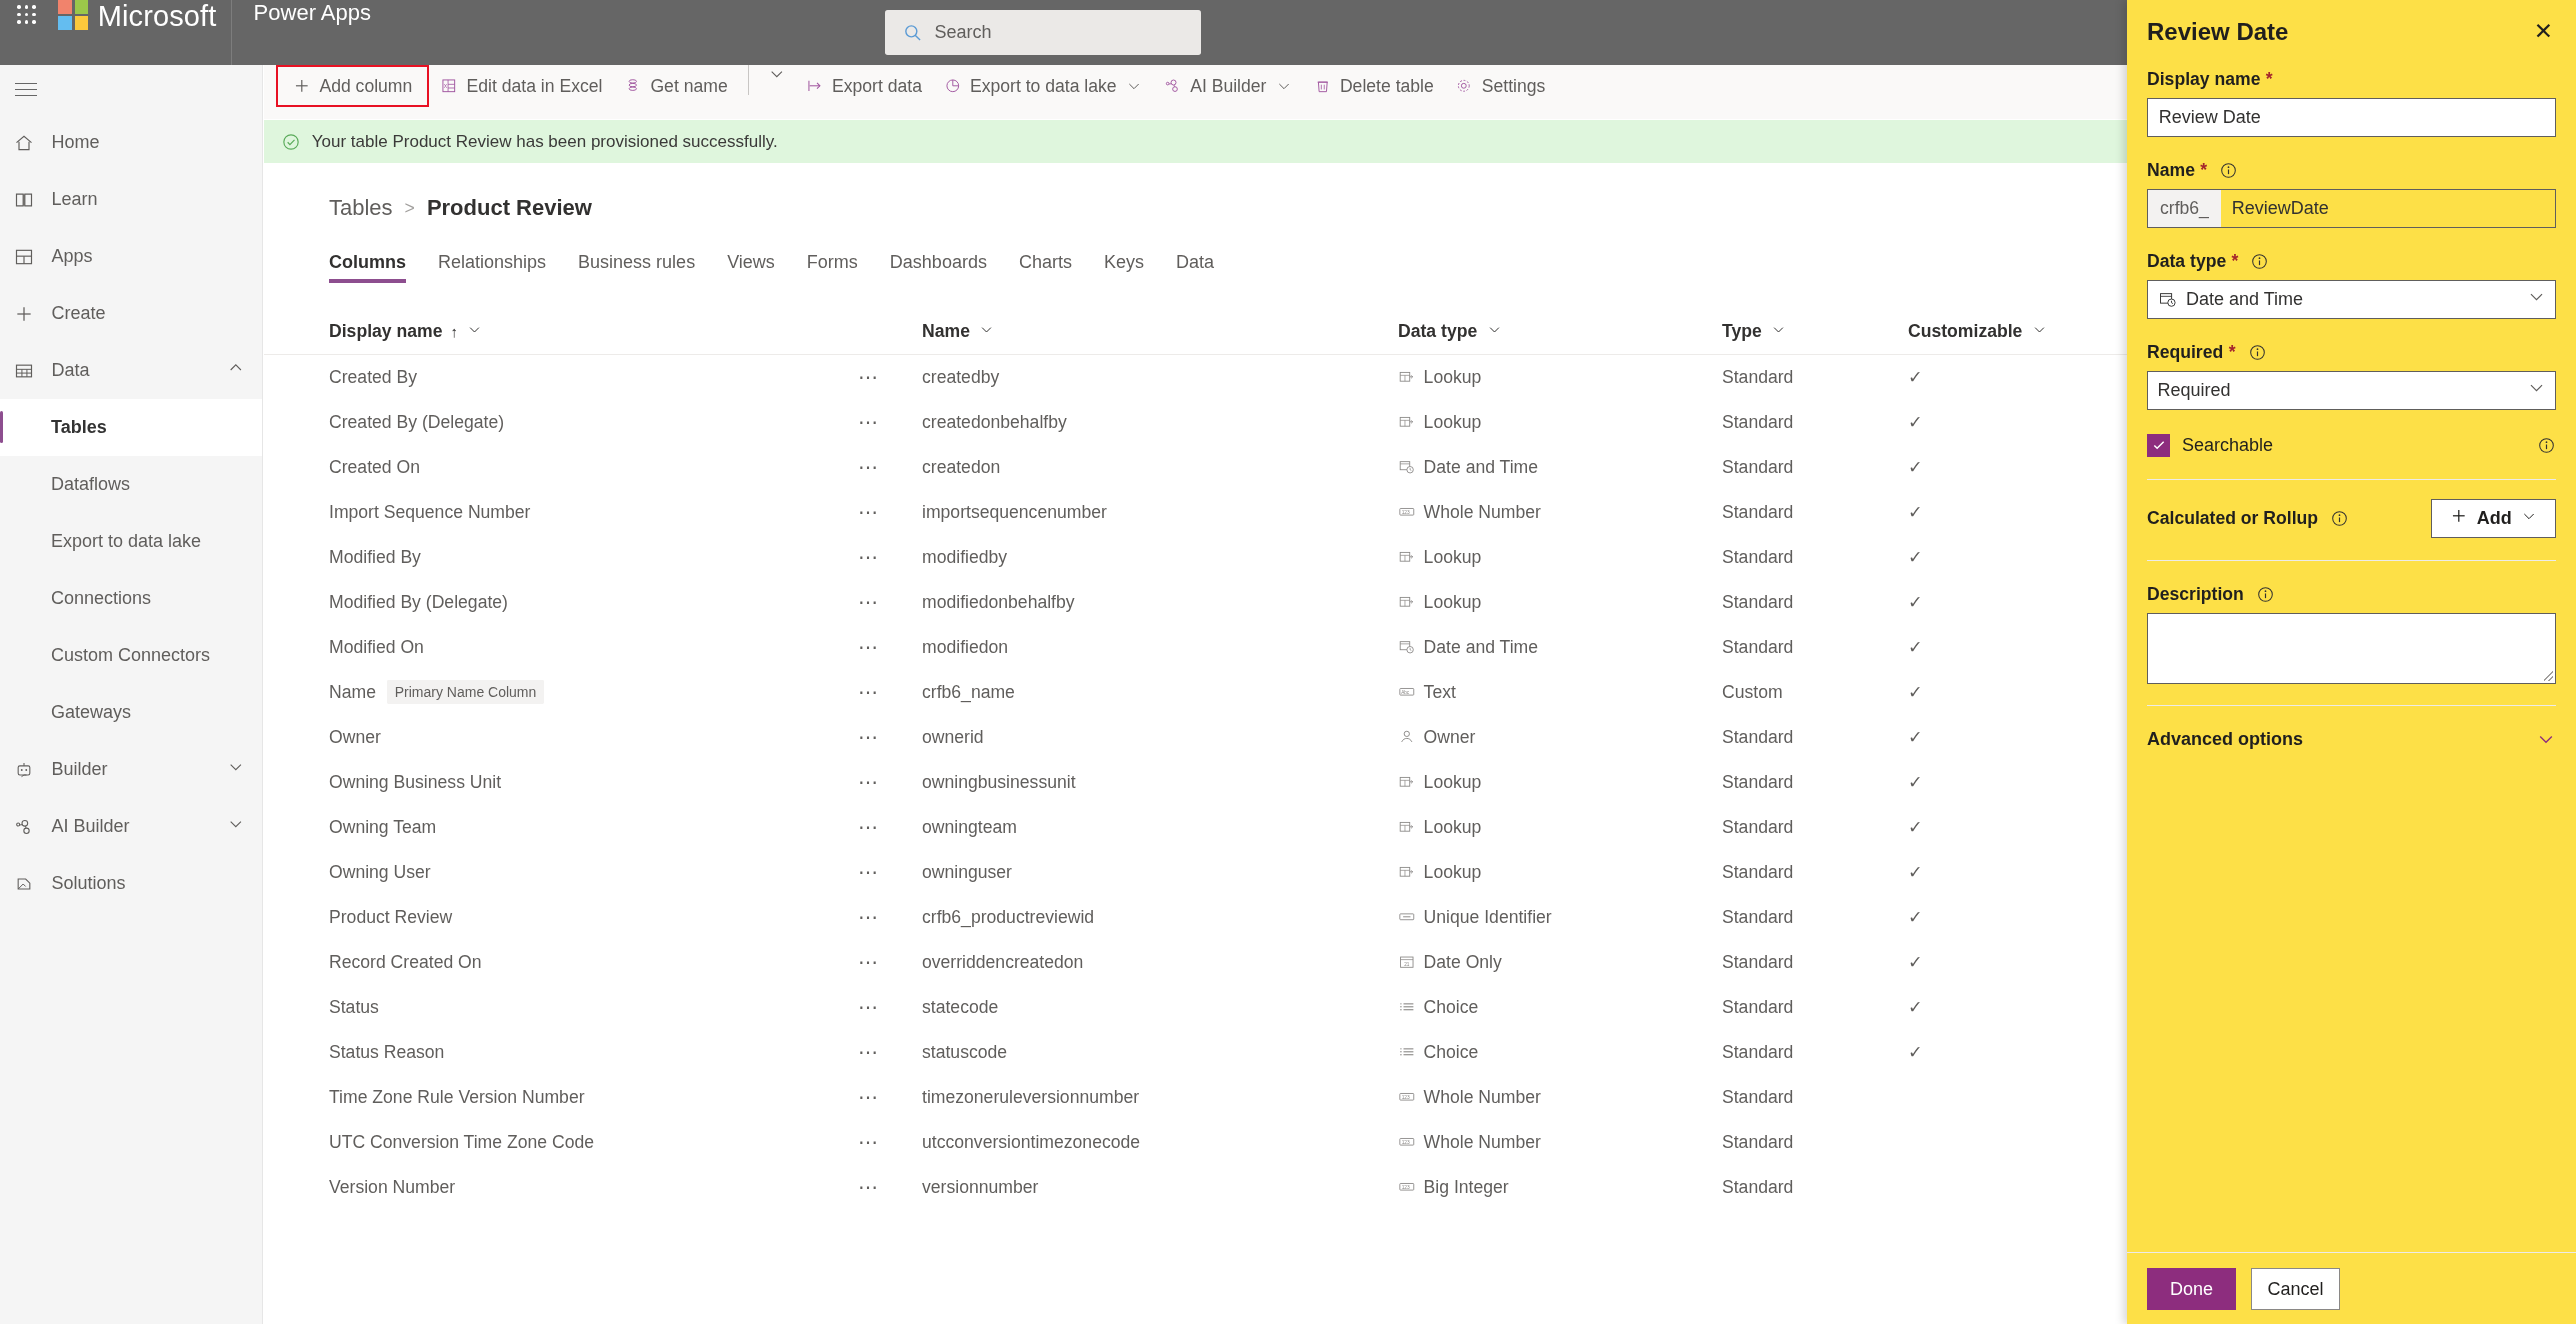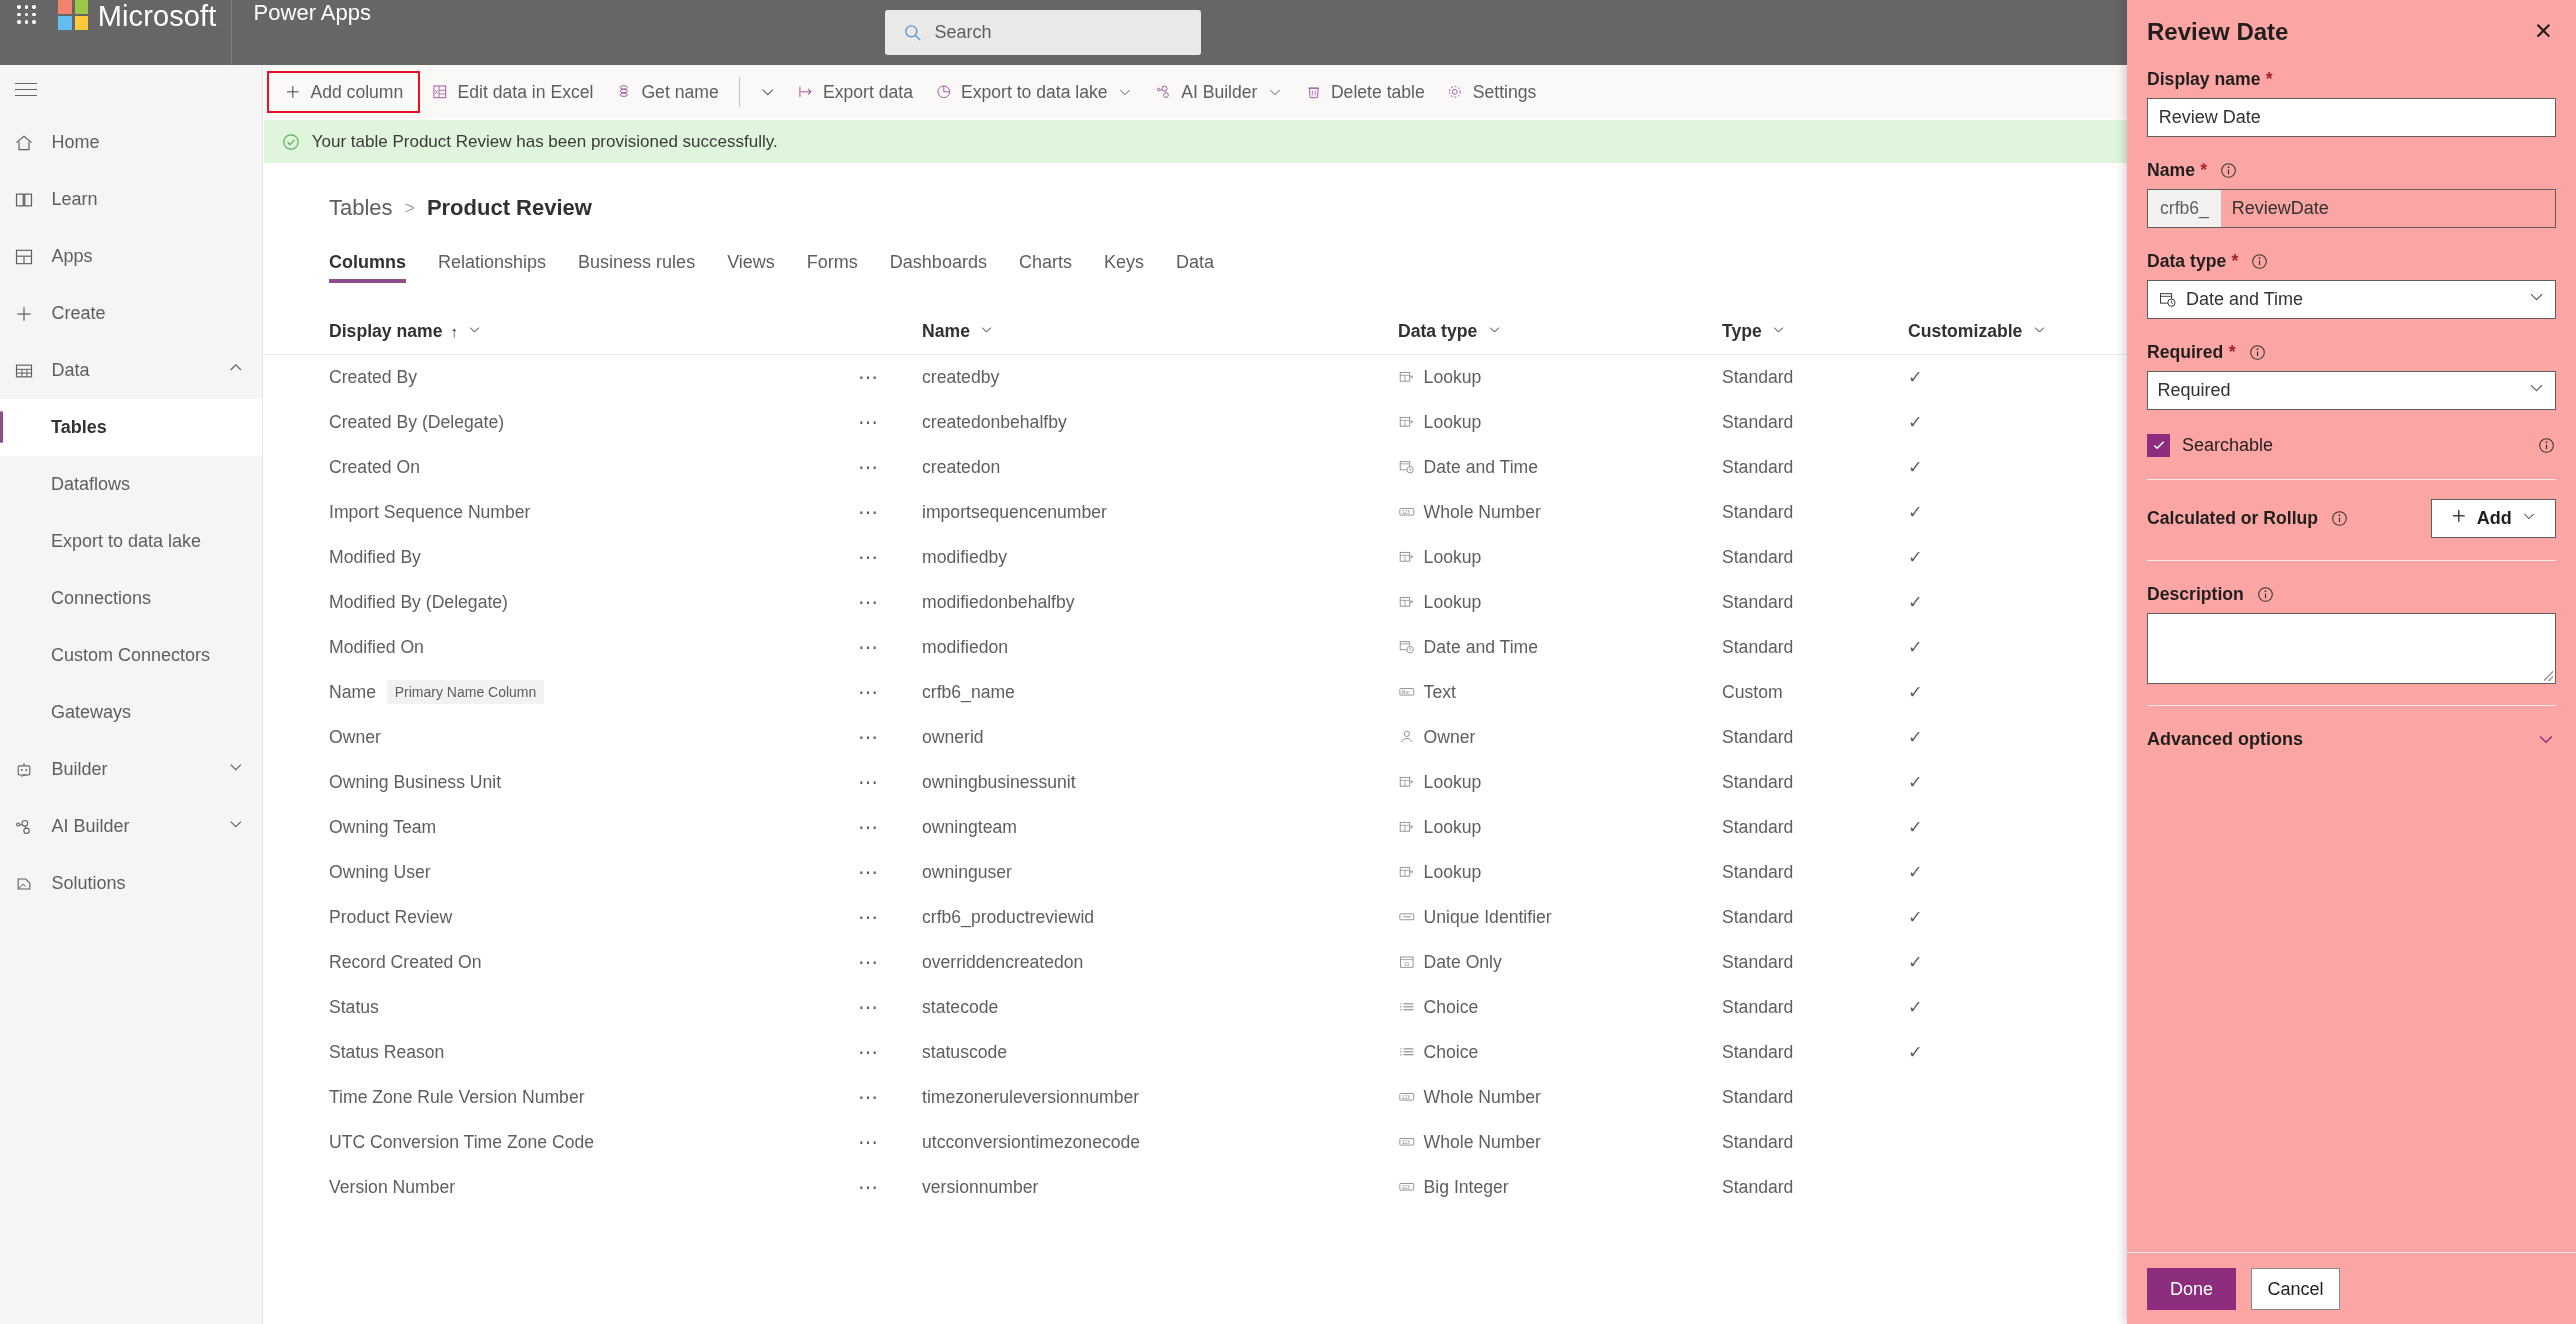--- a/index.html
+++ b/index.html
@@ -68,21 +68,21 @@
     cursor: pointer; position: relative; color: #605e5c; font-size: 18px; }
   .nav-sub.selected { background: #ffffff; font-weight: bold; color: #333; }
   .nav-sub.selected::before {
     content: ""; position: absolute; left: 0; top: 12px; width: 3.4px; height: 32px;
     background: #8d4e8f; border-radius: 2px;
   }
 
   
   .cmdbar {
     position: absolute; top: 65px; left: 264px; width: 1863px; height: 54px;
-    background: #faf9f8; display: flex; align-items: center; padding-left: 3px;
+    background: #faf9f8; display: flex; align-items: flex-start; padding-left: 12px;
   }
   .cmd {
     display: flex; align-items: center; height: 42px; padding: 0 10.8px;
     color: #605e5c; font-size: 17.6px; cursor: pointer; white-space: nowrap;
   }
   .cmd .ci { margin-right: 8.8px; display: inline-flex; }
   .cmd.highlight { border: 2px solid #e81123; padding: 0 15px; height: 42px; }
   .cmd .caret { margin-left: 9.5px; display: inline-flex; }
   .cmdsep { width: 0.7px; height: 30px; background: #c8c6c4; margin: 0 9.5px; }
   .standalone-caret { padding: 0 9.5px; cursor: pointer; display: flex; align-items: center; }
@@ -131,21 +131,21 @@
   .grow { display: flex; align-items: center; height: 45px; font-size: 17.6px; color: #605e5c; }
   .grow .cell { display: flex; align-items: center; }
   .dots { color: #605e5c; font-size: 20px; letter-spacing: 2px; cursor: pointer; }
   .pnc { background: #f3f2f1; color: #605e5c; font-size: 14px; padding: 4px 8px; margin-left: 10.8px; border-radius: 1.4px; }
   .dtico { margin-right: 8px; display: inline-flex; }
   .check { color: #605e5c; }
 
   
   .panel {
     position: absolute; top: 0; right: 0; width: 449px; height: 1325px;
-    background: #fca5a5; box-shadow: -2.7px 0 9.5px rgba(0,0,0,.18);
+    background: #fde047; box-shadow: -2.7px 0 9.5px rgba(0,0,0,.18);
     display: flex; flex-direction: column;
   }
   .panel-head { display: flex; align-items: flex-start; justify-content: space-between;
     padding: 17.6px 19px 0 20px; }
   .panel-title { font-size: 24px; font-weight: bold; color: #201f1e; }
   .panel-close { font-size: 23px; color: #201f1e; cursor: pointer; line-height: 1; padding: 2.7px 4px; }
   .panel-body { flex: 1; padding: 0 20px; overflow: hidden; }
   .flabel { display: flex; align-items: center; font-size: 17.6px; color: #201f1e; font-weight: bold;
     margin-top: 23px; margin-bottom: 8px; }
   .req-star { color: #a4262c; margin-left: 5.4px; font-size: 17.6px; }

